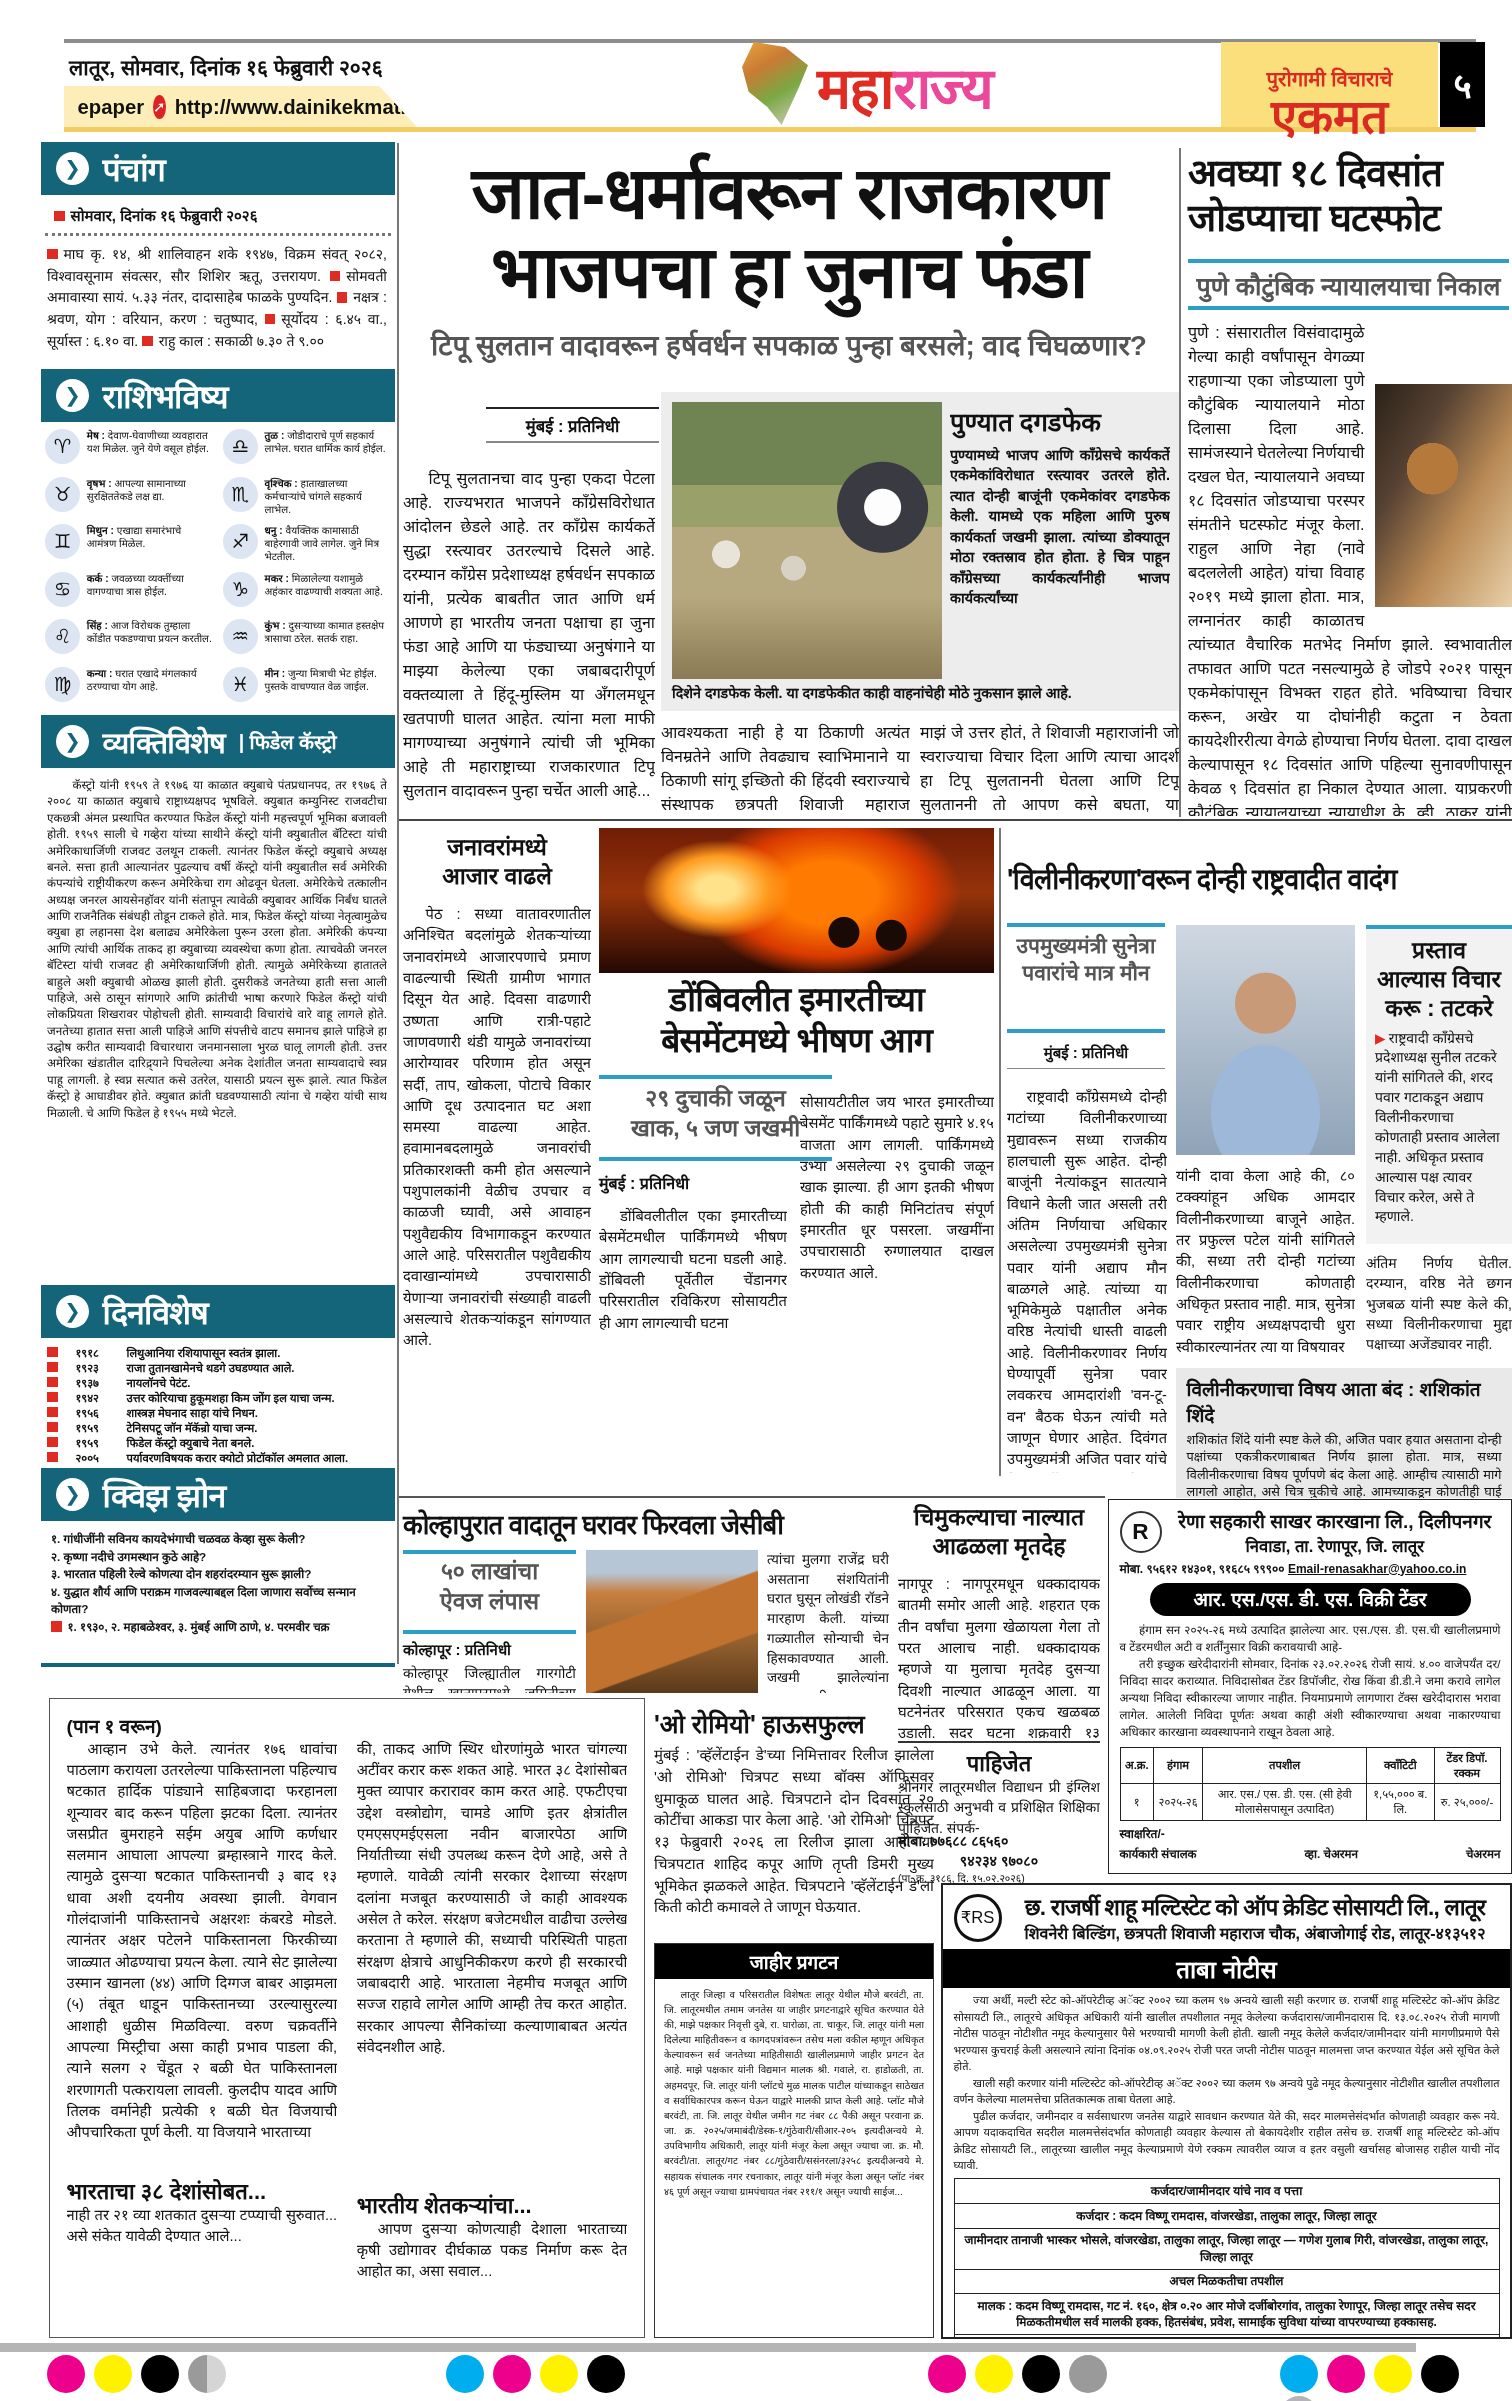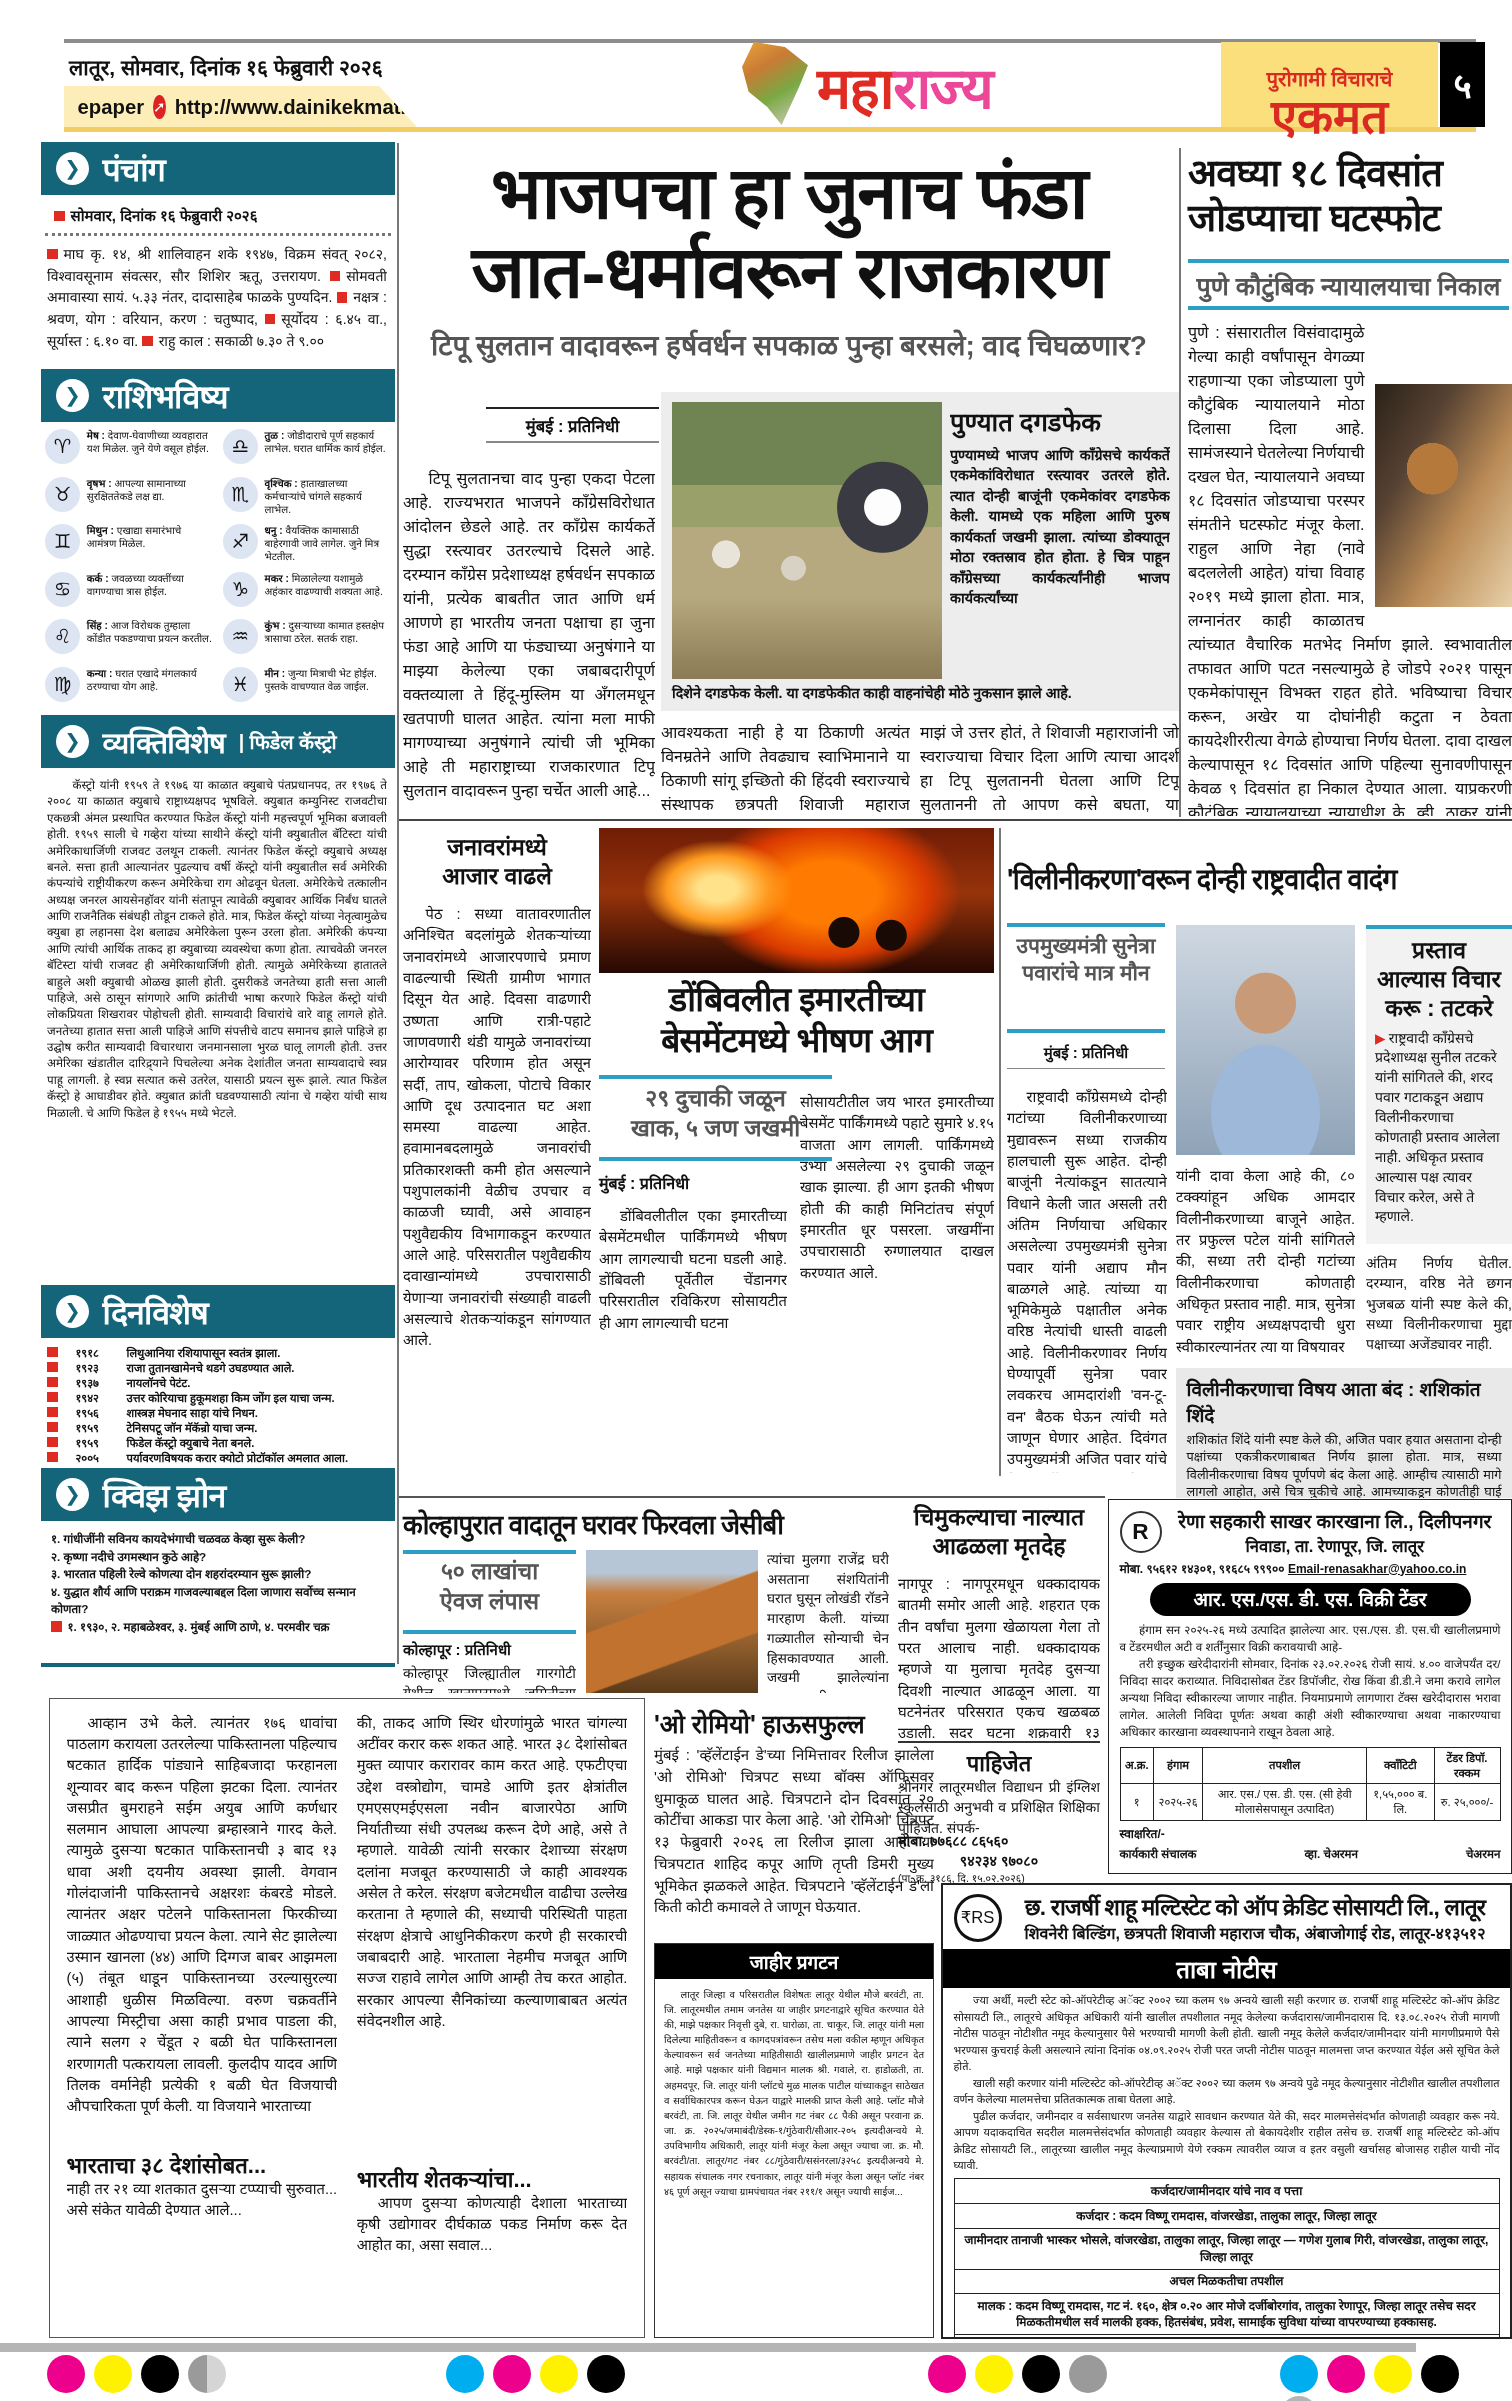--- a/index.html
+++ b/index.html
@@ -219,22 +219,22 @@
   <div class="abs" style="left:51px;top:1530px;width:340px;height:130px;overflow:hidden">
     <div class="qrow">१. गांधीजींनी सविनय कायदेभंगाची चळवळ केव्हा सुरू केली?</div>
     <div class="qrow">२. कृष्णा नदीचे उगमस्थान कुठे आहे?</div>
     <div class="qrow">३. भारतात पहिली रेल्वे कोणत्या दोन शहरांदरम्यान सुरू झाली?</div>
     <div class="qrow">४. युद्धात शौर्य आणि पराक्रम गाजवल्याबद्दल दिला जाणारा सर्वोच्च सन्मान कोणता?</div>
     <div class="qrow"><span class="sq"></span><span>१. १९३०, २. महाबळेश्वर, ३. मुंबई आणि ठाणे, ४. परमवीर चक्र</span></div>
   </div>
   <div class="abs" style="left:41px;top:1663px;width:354px;height:3.8px;background:#15657a"></div>
 
   <div class="abs mainhead" style="left:403px;top:154px;width:772px">
+    <div>जात-धर्मावरून राजकारण</div>
     <div>भाजपचा हा जुनाच फंडा</div>
-    <div>जात-धर्मावरून राजकारण</div>
   </div>
   <div class="abs subdeck" style="left:403px;top:325px;width:772px;font-size:28px">टिपू सुलतान वादावरून हर्षवर्धन सपकाळ पुन्हा बरसले; वाद चिघळणार?</div>
   <div class="abs byline" style="left:486px;top:407px;width:173px">मुंबई : प्रतिनिधी</div>
   <div class="abs body-md clip" style="left:403px;top:467px;width:252px;height:351px;text-indent:25.6px">टिपू सुलतानचा वाद पुन्हा एकदा पेटला आहे. राज्यभरात भाजपने काँग्रेसविरोधात आंदोलन छेडले आहे. तर काँग्रेस कार्यकर्ते सुद्धा रस्त्यावर उतरल्याचे दिसले आहे. दरम्यान काँग्रेस प्रदेशाध्यक्ष हर्षवर्धन सपकाळ यांनी, प्रत्येक बाबतीत जात आणि धर्म आणणे हा भारतीय जनता पक्षाचा हा जुना फंडा आहे आणि या फंड्याच्या अनुषंगाने या माझ्या केलेल्या एका जबाबदारीपूर्ण वक्तव्याला ते हिंदू-मुस्लिम या अँगलमधून खतपाणी घालत आहेत. त्यांना मला माफी मागण्याच्या अनुषंगाने त्यांची जी भूमिका आहे ती महाराष्ट्राच्या राजकारणात टिपू सुलतान वादावरून पुन्हा चर्चेत आली आहे...</div>
 
   <div class="abs" style="left:661px;top:392px;width:518px;height:319px;background:#ededed"></div>
   <div class="abs photo" style="left:672px;top:402px;width:270px;height:277px;background:
       radial-gradient(circle at 78% 38%, #fdfdfd 0 18px, #3a3a42 19px 45px, transparent 46px),
       radial-gradient(circle at 20% 55%, #e8e4da 0 13.6px, transparent 14.3px),
       radial-gradient(circle at 45% 60%, #d8d2c4 0 12px, transparent 12.8px),
@@ -380,20 +380,21 @@
       </table>
     <div class="b" style="font-size:12px;margin-top:4.5px">स्वाक्षरित/-</div>
     <div style="display:flex;justify-content:space-between;font-size:11.7px;font-weight:bold;margin-top:3px">
       <span>कार्यकारी संचालक</span>
       <span>व्हा. चेअरमन</span>
       <span>चेअरमन</span>
     </div>
   </div>
 
   <div class="abs clip" style="left:49px;top:1698px;width:596px;height:640px;border:1.5px solid #555;padding:13.6px 16.6px">
+    <div class="b" style="font-size:19px">(पान १ वरून)</div>
     <div style="display:flex;gap:19.6px">
       <div style="flex:1">
         <div class="body-sm clip" style="height:429px;text-indent:21px">आव्हान उभे केले. त्यानंतर १७६ धावांचा पाठलाग करायला उतरलेल्या पाकिस्तानला पहिल्याच षटकात हार्दिक पांड्याने साहिबजादा फरहानला शून्यावर बाद करून पहिला झटका दिला. त्यानंतर जसप्रीत बुमराहने सईम अयुब आणि कर्णधार सलमान आघाला आपल्या ब्रम्हास्त्राने गारद केले. त्यामुळे दुसऱ्या षटकात पाकिस्तानची ३ बाद १३ धावा अशी दयनीय अवस्था झाली. वेगवान गोलंदाजांनी पाकिस्तानचे अक्षरशः कंबरडे मोडले. त्यानंतर अक्षर पटेलने पाकिस्तानला फिरकीच्या जाळ्यात ओढण्याचा प्रयत्न केला. त्याने सेट झालेल्या उस्मान खानला (४४) आणि दिग्गज बाबर आझमला (५) तंबूत धाडून पाकिस्तानच्या उरल्यासुरल्या आशाही धुळीस मिळविल्या. वरुण चक्रवर्तीने आपल्या मिस्ट्रीचा असा काही प्रभाव पाडला की, त्याने सलग २ चेंडूत २ बळी घेत पाकिस्तानला शरणागती पत्करायला लावली. कुलदीप यादव आणि तिलक वर्मानेही प्रत्येकी १ बळी घेत विजयाची औपचारिकता पूर्ण केली. या विजयाने भारताच्या</div>
         <div class="b" style="font-size:22px;margin-top:7.5px">भारताचा ३८ देशांसोबत...</div>
         <div class="body-sm clip" style="height:68px">नाही तर २१ व्या शतकात दुसऱ्या टप्प्याची सुरुवात... असे संकेत यावेळी देण्यात आले...</div>
       </div>
       <div style="flex:1">
         <div class="body-sm clip" style="height:444px">की, ताकद आणि स्थिर धोरणांमुळे भारत चांगल्या अटींवर करार करू शकत आहे. भारत ३८ देशांसोबत मुक्त व्यापार करारावर काम करत आहे. एफटीएचा उद्देश वस्त्रोद्योग, चामडे आणि इतर क्षेत्रांतील एमएसएमईएसला नवीन बाजारपेठा आणि निर्यातीच्या संधी उपलब्ध करून देणे आहे, असे ते म्हणाले. यावेळी त्यांनी सरकार देशाच्या संरक्षण दलांना मजबूत करण्यासाठी जे काही आवश्यक असेल ते करेल. संरक्षण बजेटमधील वाढीचा उल्लेख करताना ते म्हणाले की, सध्याची परिस्थिती पाहता संरक्षण क्षेत्राचे आधुनिकीकरण करणे ही सरकारची जबाबदारी आहे. भारताला नेहमीच मजबूत आणि सज्ज राहावे लागेल आणि आम्ही तेच करत आहोत. सरकार आपल्या सैनिकांच्या कल्याणाबाबत अत्यंत संवेदनशील आहे.</div>
         <div class="b" style="font-size:22px;margin-top:6px">भारतीय शेतकऱ्यांचा...</div>
         <div class="body-sm clip" style="height:60px;text-indent:21px">आपण दुसऱ्या कोणत्याही देशाला भारताच्या कृषी उद्योगावर दीर्घकाळ पकड निर्माण करू देत आहोत का, असा सवाल...</div>

